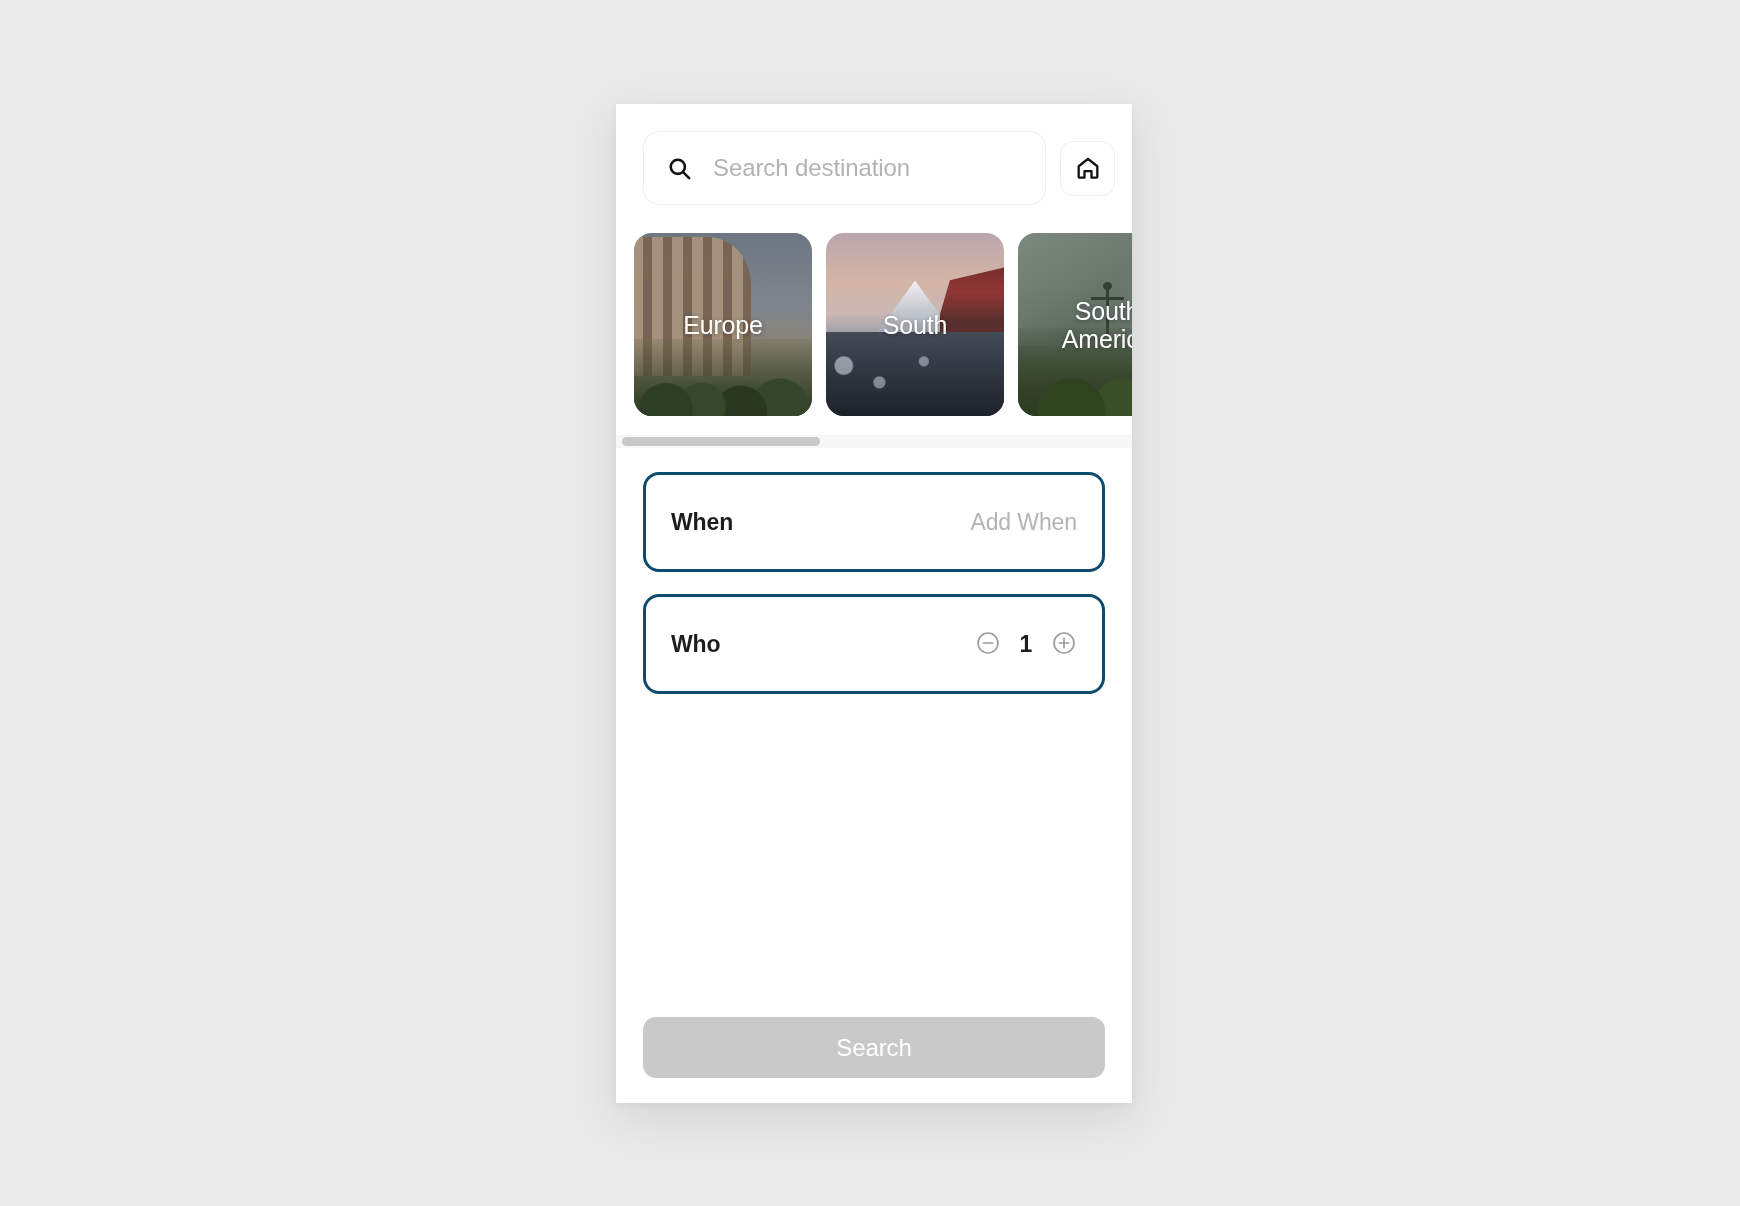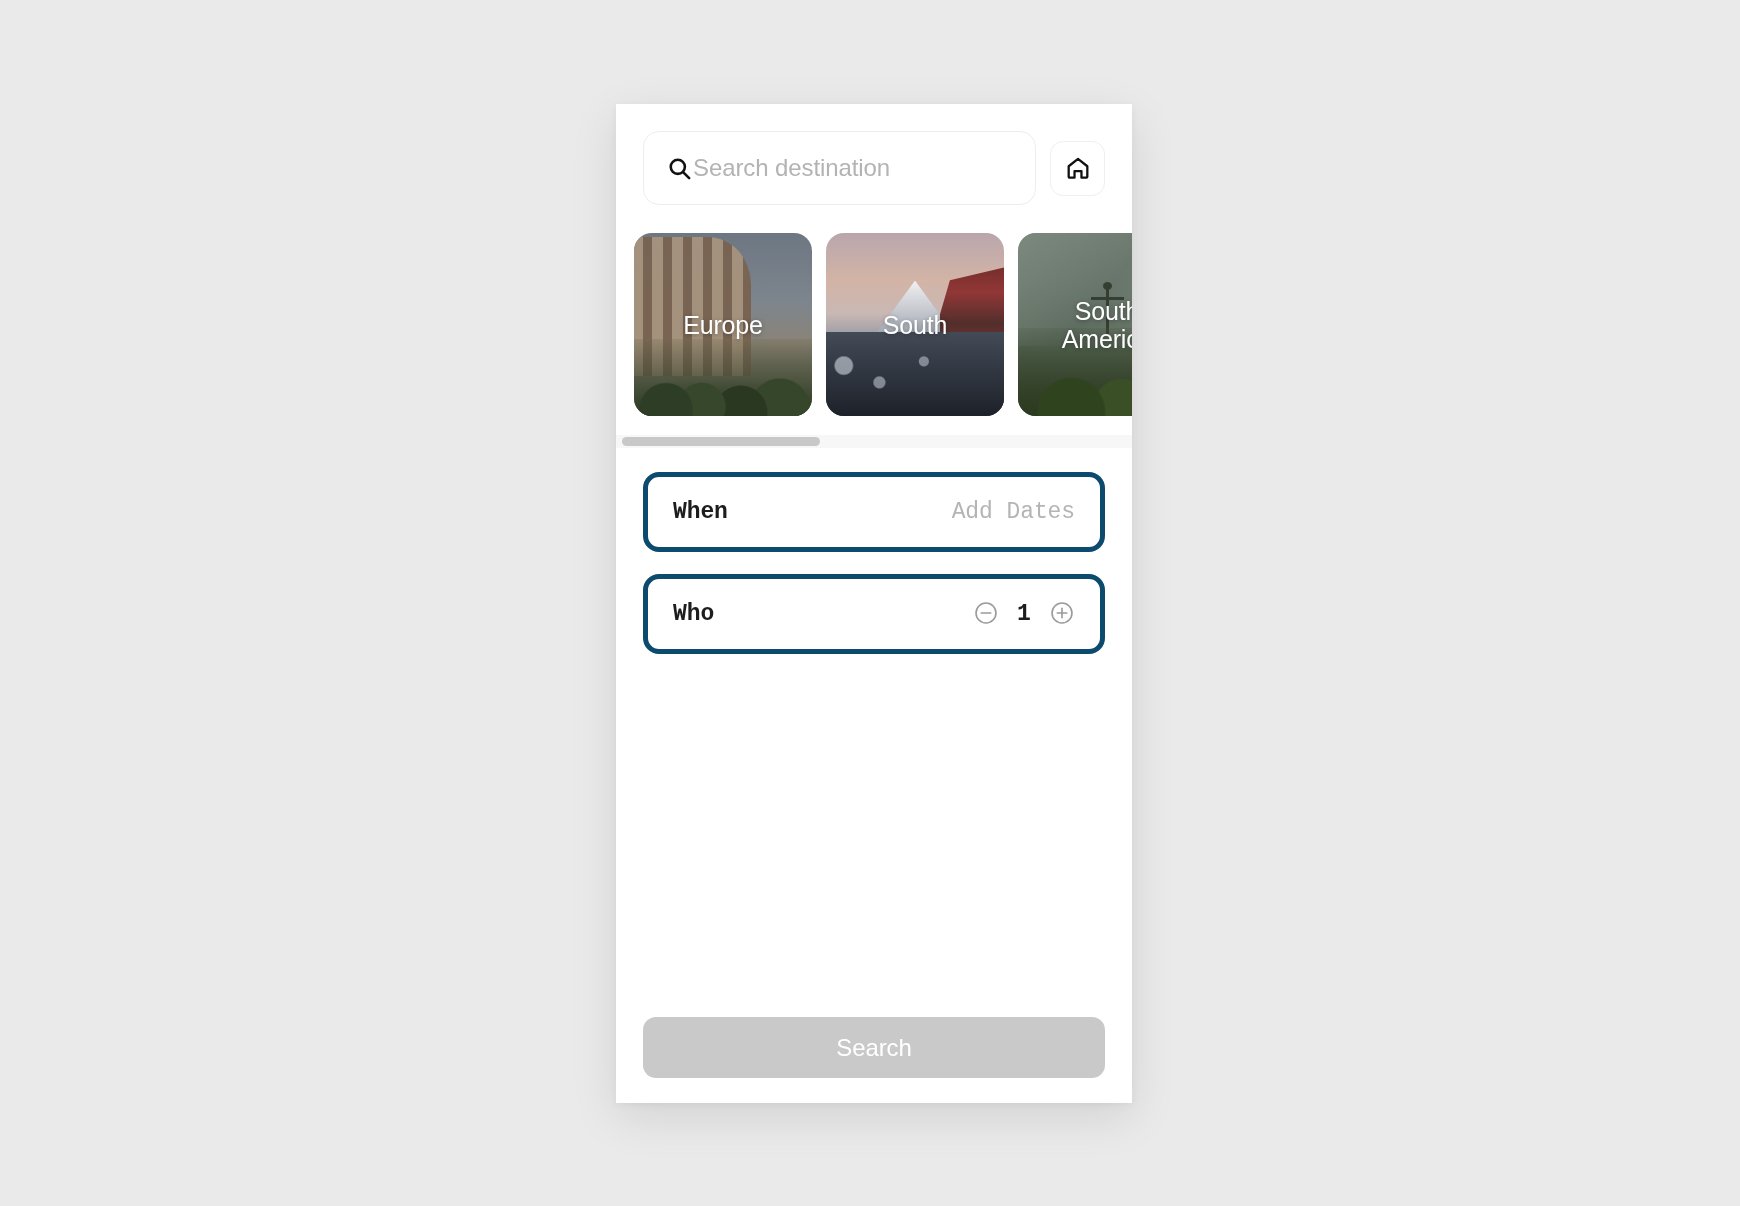--- a/index.html
+++ b/index.html
@@ -49,21 +49,21 @@
 
   .search-field {
     flex: 1;
     height: 74px;
     border: 1px solid #ededed;
     border-radius: 16px;
     background: #fff;
     display: flex;
     align-items: center;
     padding: 0 22px;
-    gap: 0;
+    gap: 20px;
   }
 
   .search-icon svg { display: block; }
 
   .search-input {
     flex: 1;
     border: none;
     outline: none;
     font-family: "Liberation Sans", sans-serif;
     font-size: 24px;
@@ -148,30 +148,29 @@
 
   
   .options {
     padding: 24px 27px 0 27px;
     display: flex;
     flex-direction: column;
     gap: 22px;
   }
 
   .opt-card {
-    height: 80px;
-    border: 5px solid #0c4a6e;
+    height: 100px;
+    border: 3px solid #0c4a6e;
     border-radius: 16px;
     background: #fff;
     display: flex;
     align-items: center;
     justify-content: space-between;
     padding: 0 25px;
     cursor: pointer;
-    font-family: Liberation Mono, monospace;
   }
 
   .opt-label {
     font-size: 23px;
     font-weight: bold;
     color: #1d1d1d;
     letter-spacing: -0.1px;
   }
 
   .opt-value {
@@ -401,21 +400,21 @@
 
       <div class="scroll-track">
         <div class="scroll-thumb"></div>
       </div>
     </div>
 
     <div class="options">
 
       <div class="opt-card">
         <span class="opt-label">When</span>
-        <span class="opt-value">Add Dates</span>
+        <span class="opt-value">Add When</span>
       </div>
 
       <div class="opt-card">
         <span class="opt-label">Who</span>
 
         <div class="stepper">
           <button class="step-btn">
             <span>
               <svg width="26" height="26" viewBox="0 0 24 24" fill="none" stroke="#9a9a9a" stroke-width="1.5" stroke-linecap="round">
                 <circle cx="12" cy="12" r="9.2"></circle>

